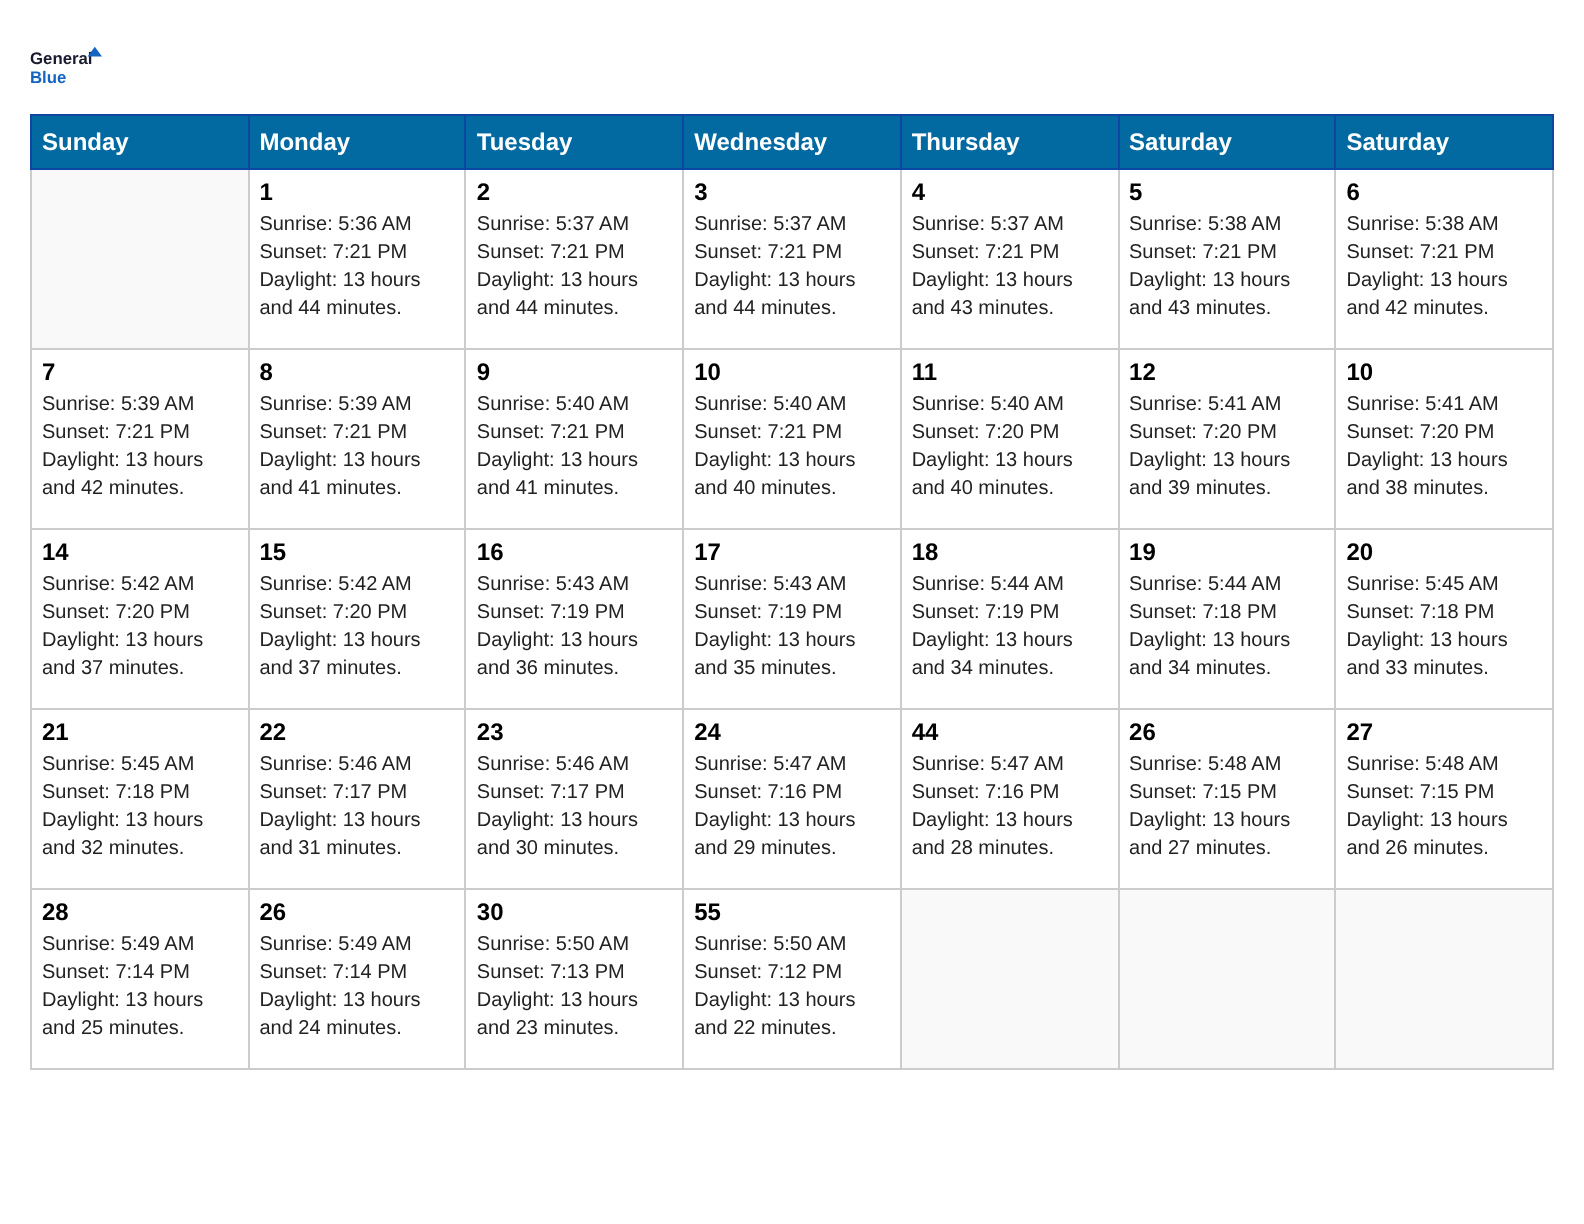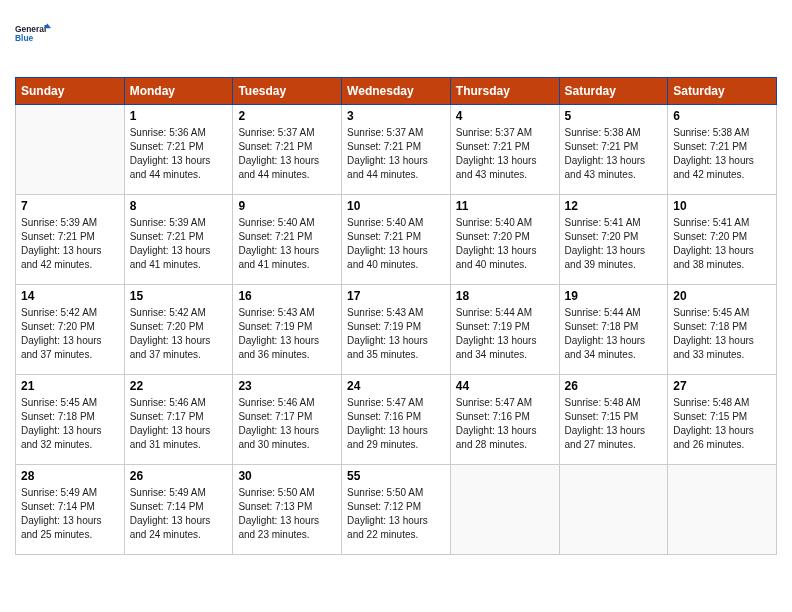--- a/index.html
+++ b/index.html
@@ -7,21 +7,21 @@
       font-family: Arial, sans-serif;
       background: #fff;
       width: 792px;
       min-height: 612px;
       padding: 15px;
     }
     .header {
       display: flex;
       justify-content: space-between;
       align-items: flex-start;
-      margin-bottom: 26px;
+      margin-bottom: 6px;
     }
     .logo {
       display: flex;
       align-items: center;
       gap: 4px;
     }
     .title-block {
       text-align: right;
     }
     .month-year {
@@ -32,21 +32,21 @@
     .location {
       font-size: 15px;
       color: #333;
     }
     .calendar {
       width: 100%;
       border-collapse: collapse;
       font-size: 10.5px;
     }
     .calendar th {
-      background: #c2410c;
+      background: #0369a1;
       color: #fff;
       padding: 6px 5px;
       text-align: left;
       font-size: 12px;
       font-weight: bold;
       border: 1px solid #0d47a1;
     }
     .calendar td {
       border: 1px solid #ccc;
       vertical-align: top;

